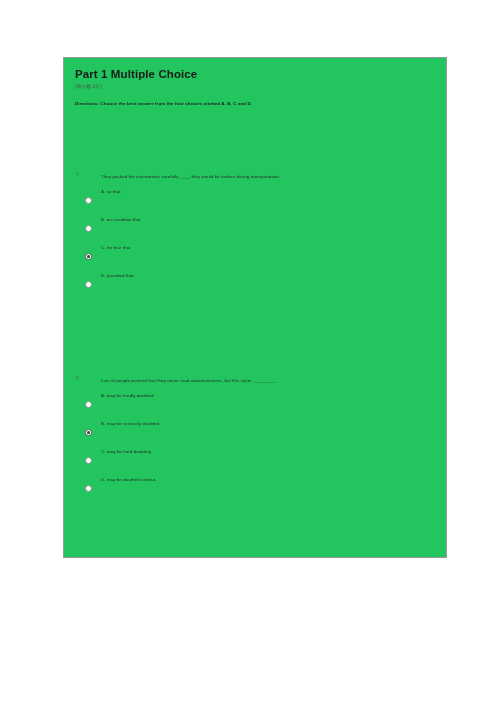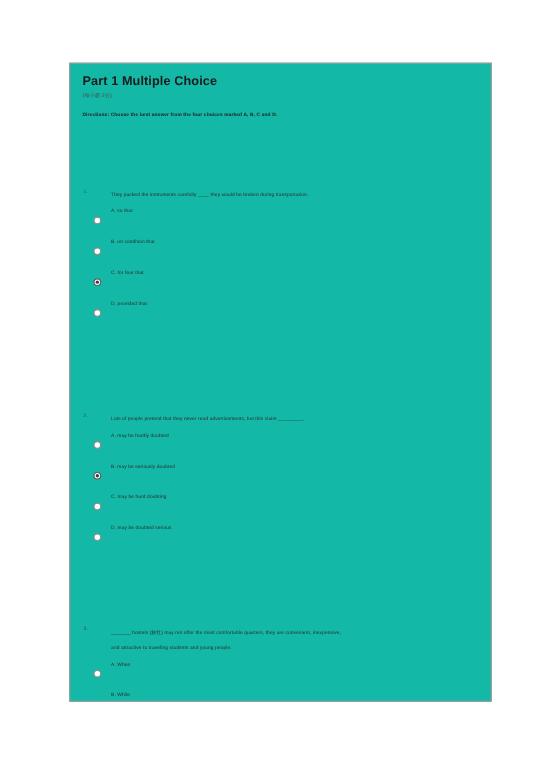--- a/index.html
+++ b/index.html
@@ -13,22 +13,22 @@
     font-family: "Liberation Sans", sans-serif;
     overflow: hidden;
   }
 
   
   #exam-sheet {
     position: absolute;
     left: 63px;
     top: 57px;
     width: 384px;
-    height: 581px;
-    background: #14b8a6;
+    height: 501px;
+    background: #22c55e;
     border: 1px solid #9a9a9a;
     box-sizing: border-box;
     overflow: hidden;
   }
 
   .sheet-inner {
     padding: 9px 11px 0 11px;
   }
 
   

